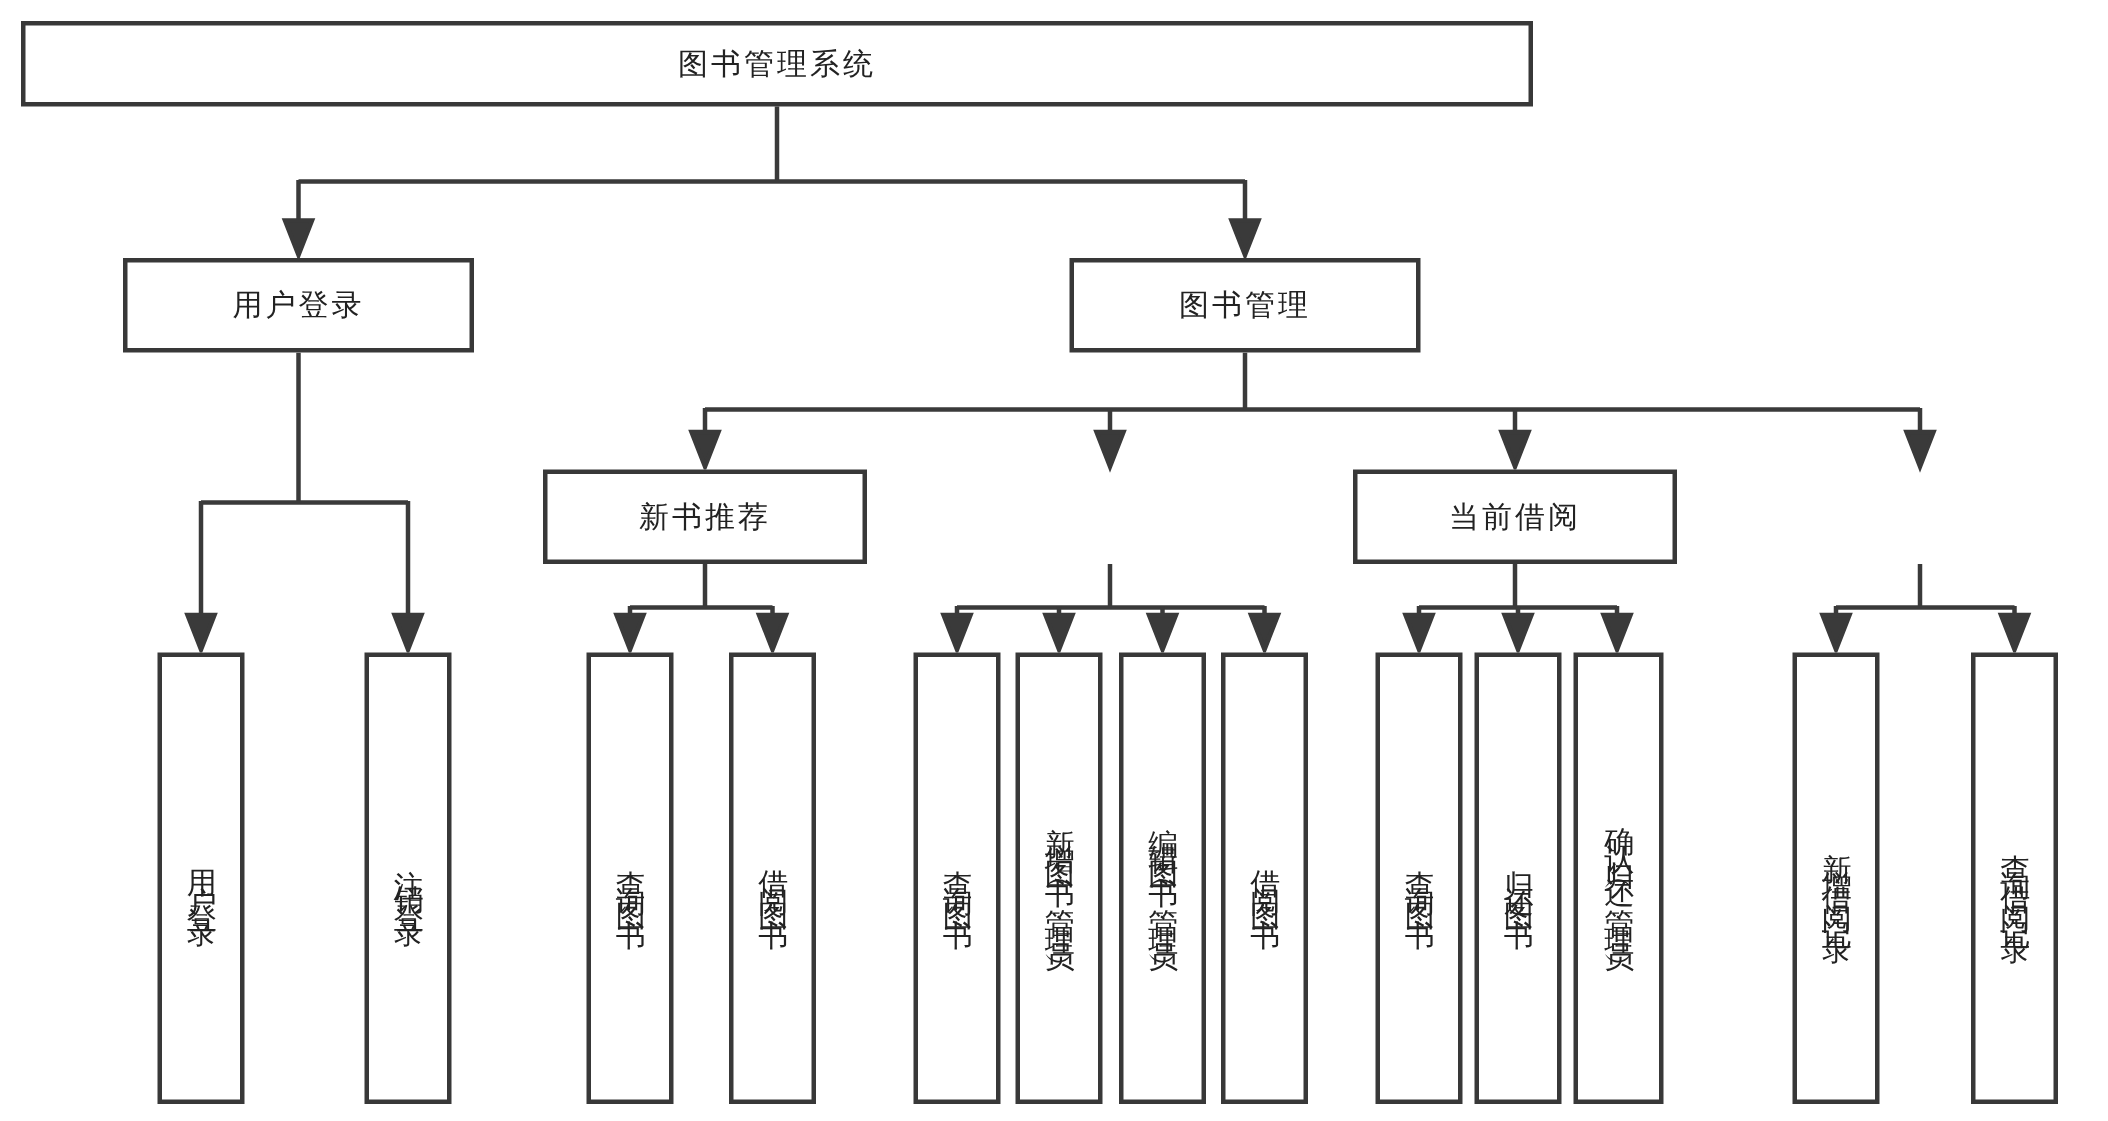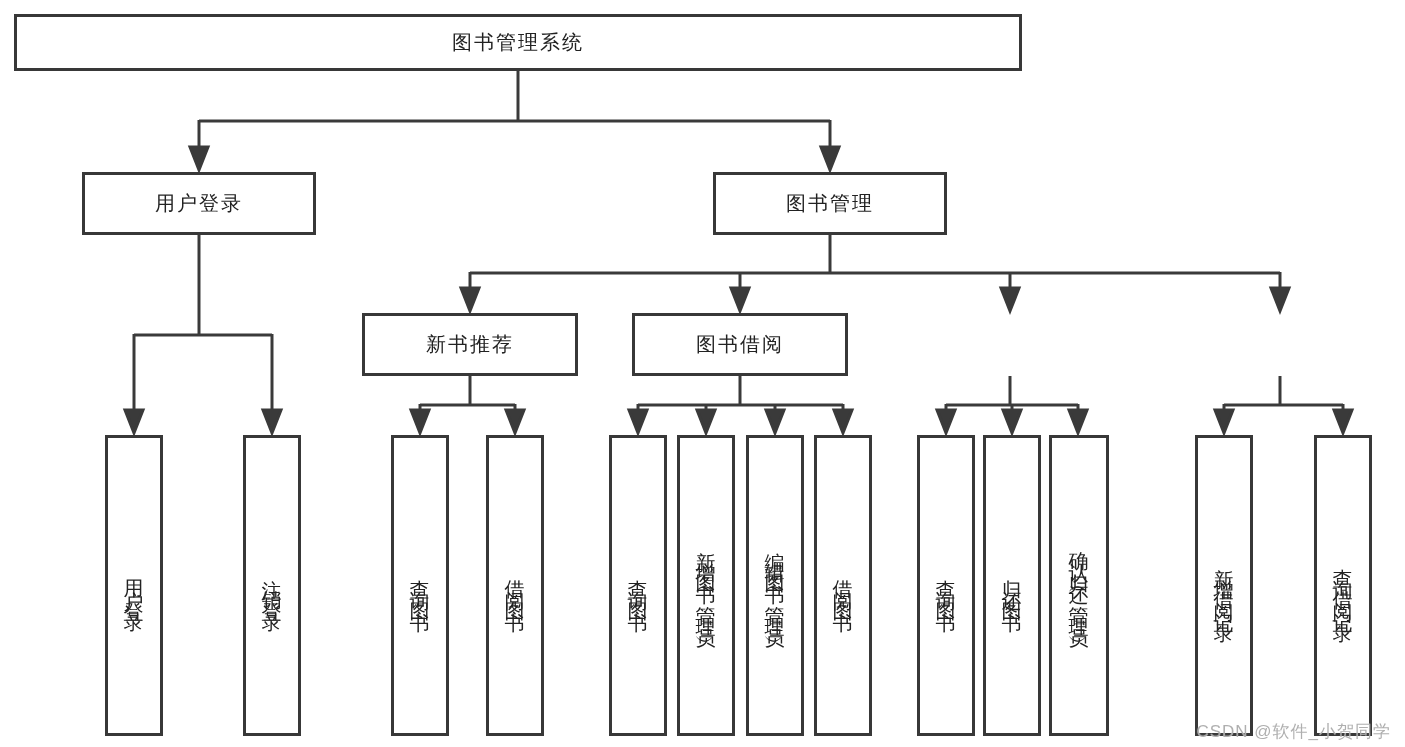--- a/index.html
+++ b/index.html
@@ -145,22 +145,22 @@
   <div class="node" style="left:82px; top:172px; width:234px; height:63px">
     <span class="hlabel">用户登录</span>
   </div>
   <div class="node" style="left:362px; top:313px; width:216px; height:63px">
     <span class="hlabel">新书推荐</span>
   </div>
 
   <div class="node" style="left:713px; top:172px; width:234px; height:63px">
     <span class="hlabel">图书管理</span>
   </div>
-  <div class="node" style="left:632px; top:313px; width:216px; height:63px">
-    <span class="hlabel">图书借阅</span>
+  <div class="node" style="left:902px; top:313px; width:216px; height:63px">
+    <span class="hlabel">当前借阅</span>
   </div>
 
   <div class="node" style="left:105px; top:435px; width:58px; height:301px">
     <span class="vlabel">用户登录</span>
   </div>
   <div class="node" style="left:243px; top:435px; width:58px; height:301px">
     <span class="vlabel">注销登录</span>
   </div>
 
   <div class="node" style="left:391px; top:435px; width:58px; height:301px">
@@ -193,15 +193,14 @@
     <span class="vlabel">确认归还（管理员）</span>
   </div>
 
   <div class="node" style="left:1195px; top:435px; width:58px; height:301px">
     <span class="vlabel">新增借阅记录</span>
   </div>
   <div class="node" style="left:1314px; top:435px; width:58px; height:301px">
     <span class="vlabel">查询借阅记录</span>
   </div>
 
-  <div class="watermark">CSDN @软件_小贺同学</div>
 
 </div>
 
 </body></html>

